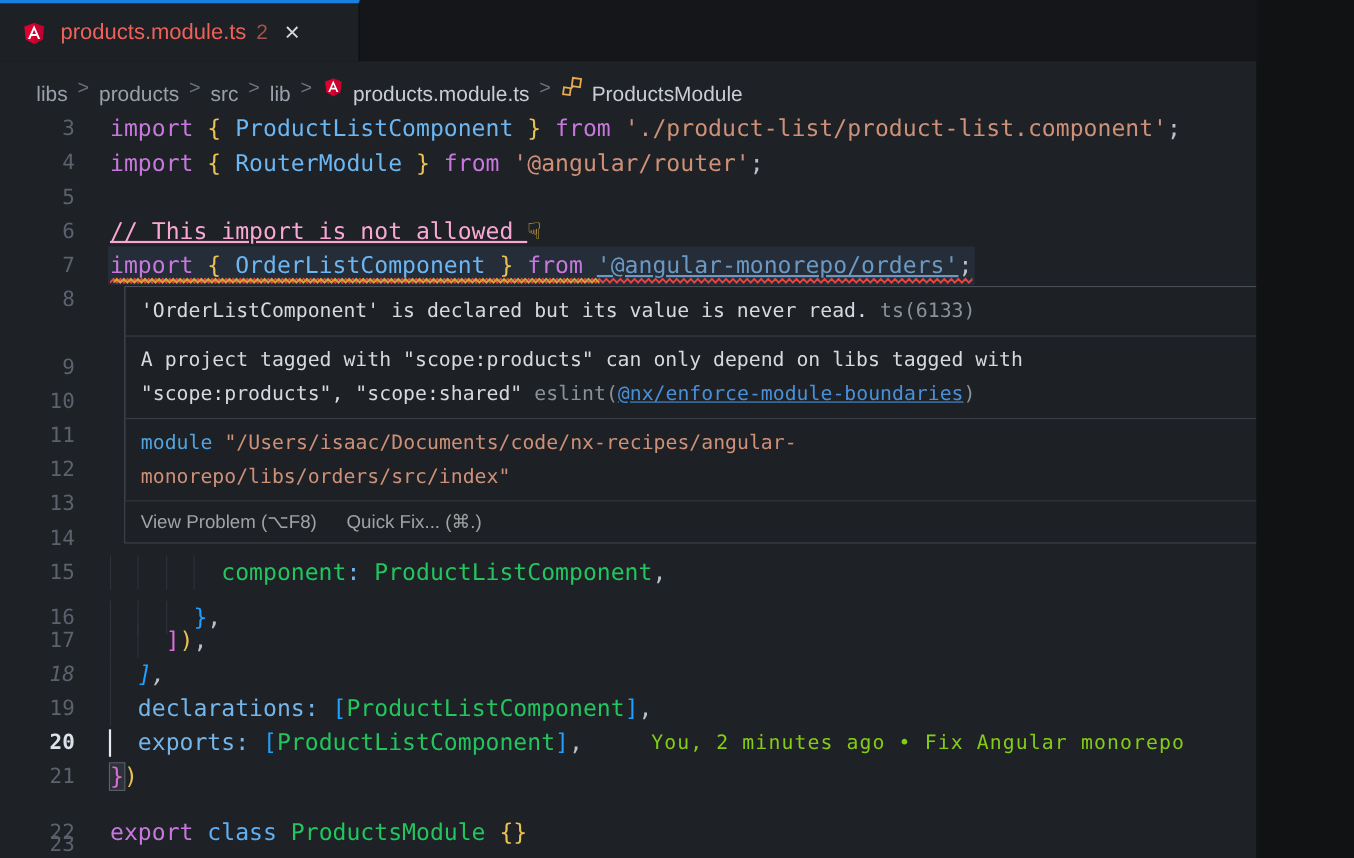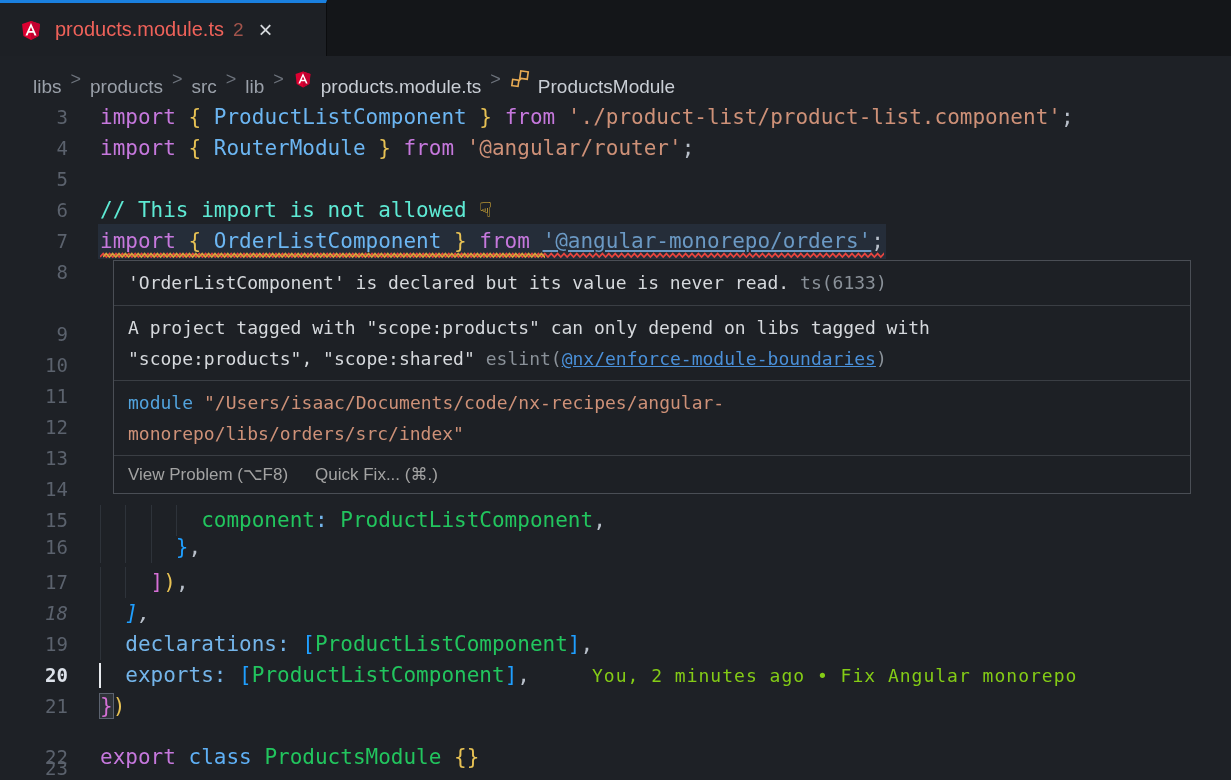--- a/index.html
+++ b/index.html
@@ -1,16 +1,16 @@
 <!DOCTYPE html>
 <html><head>
 <meta charset="utf-8">
 <style>
   html,body{margin:0;padding:0;background:#101214;}
-  #app{position:relative;width:1231px;height:780px;background:#1e2126;overflow:hidden;
+  #app{position:relative;width:1142px;height:780px;background:#1e2126;overflow:hidden;
        font-family:"Liberation Sans",sans-serif;}
   
   .tabbar{position:absolute;top:0;left:0;width:1231px;height:56px;background:#141619;}
   .tab{position:absolute;left:0;top:0;width:327px;height:56px;background:#1d2025;
        border-top:3px solid #1a80e0;border-right:1px solid #0b0c0e;box-sizing:border-box;
        display:flex;align-items:center;padding-left:19px;cursor:pointer;}
   .tab-title{color:#ef625a;font-size:20px;margin-left:12px;}
   .tab-badge{color:#a2544c;font-size:19px;margin-left:9px;}
   .tab-close{color:#d5d8dc;font-size:24px;line-height:24px;margin-left:15px;cursor:pointer;}
   
@@ -30,21 +30,21 @@
   .hl-row .cline{background:#252d39;box-shadow:0 0 0 2px #252d39;}
   .guide{position:absolute;top:0;height:31px;width:1px;background:#2e333a;}
   .caret{position:absolute;left:99px;top:3px;width:2px;height:25px;background:#e7eaee;}
   .blame{position:absolute;left:592px;top:0;color:#84cc16;font-size:18px;letter-spacing:1px;}
   .squig{position:absolute;top:26px;height:7px;pointer-events:none;}
   
   .tk-kw{color:#c678dd;}  .tk-kwb{color:#5fb0f5;}
   .tk-b1{color:#e8c254;}  .tk-b2{color:#d670d6;}  .tk-b3{color:#1f9fff;}
   .tk-id{color:#6cb6f2;}  .tk-prop{color:#74b5ea;}
   .tk-teal{color:#22c55e;text-align:center;} .tk-str{color:#ce9178;}
-  .tk-cmt{color:#5eead4;} .tk-hand{color:#f5c33a;}
+  .tk-cmt{color:#f9a8d4;text-decoration:underline;} .tk-hand{color:#f5c33a;}
   .tk-pun{color:#b9c0ca;}
   .tk-lstr{color:#6b99c4;text-decoration:underline;}
   .tk-bm{color:#d670d6;outline:1px solid #5c6370;background:rgba(120,130,140,.18);}
   
   .hover{position:absolute;left:113px;top:260px;width:1078px;background:#1d2025;
        border:1px solid #4a4e55;box-sizing:border-box;z-index:5;
        font-family:"DejaVu Sans Mono","Liberation Mono",monospace;}
   .hv-sec{padding:6px 14px;border-bottom:1px solid #3a3e44;font-size:18px;
        color:#d6d9dd;line-height:31px;}
   .hv-sec.tight{padding:7px 14px;line-height:30px;}
@@ -117,21 +117,21 @@
         </svg></div>
       <div class="crow" style="top: 155px;"><span class="lnum">8</span><span class="cline"></span></div>
       <div class="crow" style="top: 186px;"><span class="lnum"></span><span class="cline"></span></div>
       <div class="crow" style="top: 217px;"><span class="lnum">9</span><span class="cline"></span></div>
       <div class="crow" style="top: 248px;"><span class="lnum">10</span><span class="cline"></span></div>
       <div class="crow" style="top: 279px;"><span class="lnum">11</span><span class="cline"></span></div>
       <div class="crow" style="top: 310px;"><span class="lnum">12</span><span class="cline"></span></div>
       <div class="crow" style="top: 341px;"><span class="lnum">13</span><span class="cline"></span></div>
       <div class="crow" style="top: 372px;"><span class="lnum">14</span><span class="cline"></span></div>
       <div class="crow" style="top: 403px;"><span class="lnum">15</span><i class="guide" style="left: 100px;"></i><i class="guide" style="left: 125.3px;"></i><i class="guide" style="left: 150.6px;"></i><i class="guide" style="left: 175.9px;"></i><span class="cline"><span class="tk-pun">        </span><span class="tk-teal">component</span><span class="tk-prop">: </span><span class="tk-teal">ProductListComponent</span><span class="tk-pun">,</span></span></div>
-      <div class="crow" style="top: 430px;"><span class="lnum">16</span><i class="guide" style="left: 100px;"></i><i class="guide" style="left: 125.3px;"></i><i class="guide" style="left: 150.6px;"></i><span class="cline"><span class="tk-pun">      </span><span class="tk-b3">}</span><span class="tk-pun">,</span></span></div>
+      <div class="crow" style="top: 444px;"><span class="lnum">16</span><i class="guide" style="left: 100px;"></i><i class="guide" style="left: 125.3px;"></i><i class="guide" style="left: 150.6px;"></i><span class="cline"><span class="tk-pun">      </span><span class="tk-b3">}</span><span class="tk-pun">,</span></span></div>
       <div class="crow" style="top: 465px;"><span class="lnum">17</span><i class="guide" style="left: 100px;"></i><i class="guide" style="left: 125.3px;"></i><span class="cline"><span class="tk-pun">    </span><span class="tk-b2">]</span><span class="tk-b1">)</span><span class="tk-pun">,</span></span></div>
       <div class="crow" style="top: 496px; font-style: italic;"><span class="lnum">18</span><i class="guide" style="left: 100px;"></i><span class="cline"><span class="tk-pun">  </span><span class="tk-b3">]</span><span class="tk-pun">,</span></span></div>
       <div class="crow" style="top: 527px;"><span class="lnum">19</span><i class="guide" style="left: 100px;"></i><span class="cline"><span class="tk-pun">  </span><span class="tk-prop">declarations: </span><span class="tk-b3">[</span><span class="tk-teal">ProductListComponent</span><span class="tk-b3">]</span><span class="tk-pun">,</span></span></div>
       <div class="crow" style="top: 558px;"><span class="lnum active">20</span><span class="cline"><span class="tk-pun">  </span><span class="tk-prop">exports: </span><span class="tk-b3">[</span><span class="tk-teal">ProductListComponent</span><span class="tk-b3">]</span><span class="tk-pun">,</span></span><i class="caret"></i><span class="blame">You, 2 minutes ago • Fix Angular monorepo</span></div>
       <div class="crow" style="top: 589px;"><span class="lnum">21</span><span class="cline"><span class="tk-bm">}</span><span class="tk-b1">)</span></span></div>
       <div class="crow" style="top: 640px;"><span class="lnum">22</span><span class="cline"><span class="tk-kw">export </span><span class="tk-kwb">class </span><span class="tk-teal">ProductsModule </span><span class="tk-b1">{}</span></span></div>
       <div class="crow" style="top: 651px;"><span class="lnum">23</span><span class="cline"></span></div>
     </div>
 
   <div class="hover">

